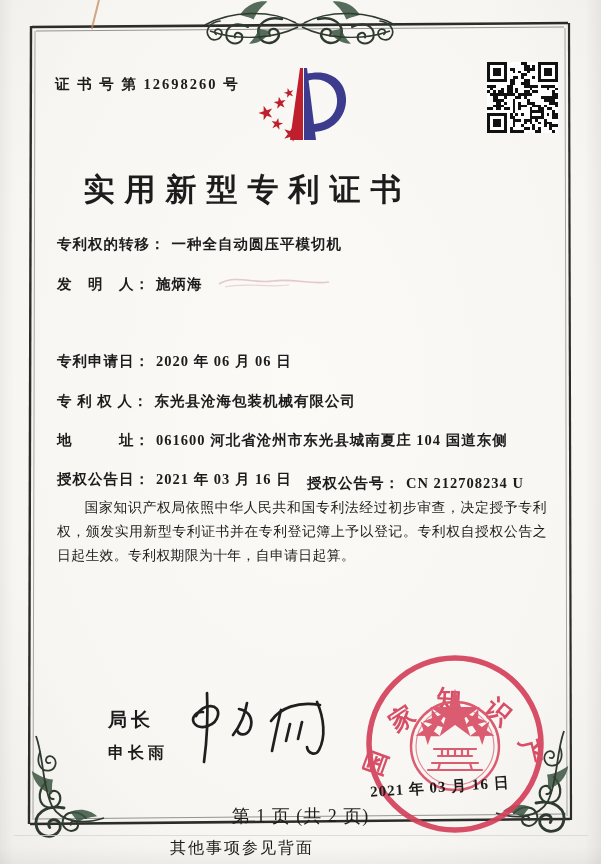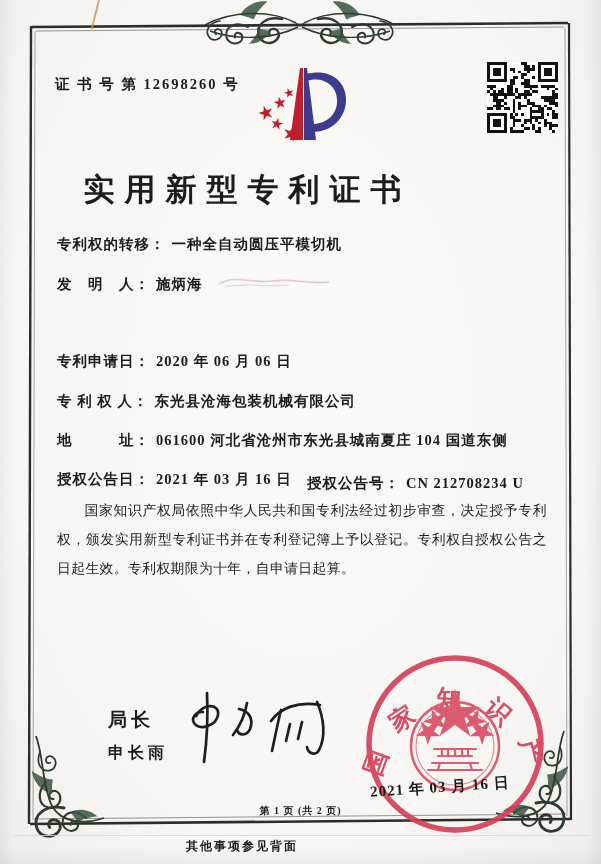--- a/index.html
+++ b/index.html
@@ -26,34 +26,34 @@
   #qr{left:487px;top:62px;width:71px;height:71px;}
   #title{left:0;top:160px;width:485px;text-align:center;font-size:31px;font-weight:700;
     letter-spacing:10px;text-indent:10px;margin-top:9px;}
   
   .row{left:57px;width:500px;font-size:14.5px;font-weight:600;letter-spacing:1px;white-space:nowrap;}
   .r1{top:235px}.r2{top:275px}.r3{top:314px}.r4{top:352px}.r5{top:392px}.r6{top:431px}.r7{top:470px}
   .fvalue{margin-left:6px;}
   #grant-no{position:absolute;left:250px;top:4px;}
   #inventor-scribble{left:215px;top:272px;width:120px;height:22px;}
   
-  #paras{left:57px;top:496px;width:490px;font-size:13.8px;line-height:29px;
+  #paras{left:57px;top:496px;width:490px;font-size:13.8px;line-height:24px;
     letter-spacing:.4px;text-align:justify;}
   #paras p{margin:0;text-indent:2em;}
   
   #director-title{left:108px;top:707px;font-size:19px;font-weight:600;letter-spacing:4px;}
   #director-name{left:108px;top:743px;font-size:16px;font-weight:700;letter-spacing:4px;}
   #signature{left:168px;top:686px;width:178px;height:84px;}
   
   #seal{left:362px;top:648px;width:186px;height:192px;opacity:.92;}
   #seal-date{left:370px;top:778px;font-size:15px;font-weight:600;letter-spacing:1px;
     transform:rotate(-4deg);}
   
-  #page-num{left:0;top:804px;width:601px;text-align:center;font-size:10px;font-weight:700;letter-spacing:1px;}
-  #back-note{left:0;top:838px;width:484px;text-align:center;font-size:12px;font-weight:700;letter-spacing:2px;}
+  #page-num{left:0;top:804px;width:601px;text-align:center;font-size:18px;font-weight:400;letter-spacing:1px;}
+  #back-note{left:0;top:838px;width:484px;text-align:center;font-size:16px;font-weight:400;letter-spacing:2px;}
 </style>
 </head>
 <body>
 
 <div id="canvas">
 
   <svg id="frame-svg" class="abs" viewBox="0 0 601 864" xmlns="http://www.w3.org/2000/svg">
     <defs>
       <g id="curl">
         <path d="M0,0 C-14,-3 -24,5 -21,15 C-19,22 -10,24 -5,19 C-1,15 -3,9 -8,9 C-11,9 -13,12 -11,15" fill="none" stroke="#2f3b2e" stroke-width="2.2" stroke-linecap="round"></path>

